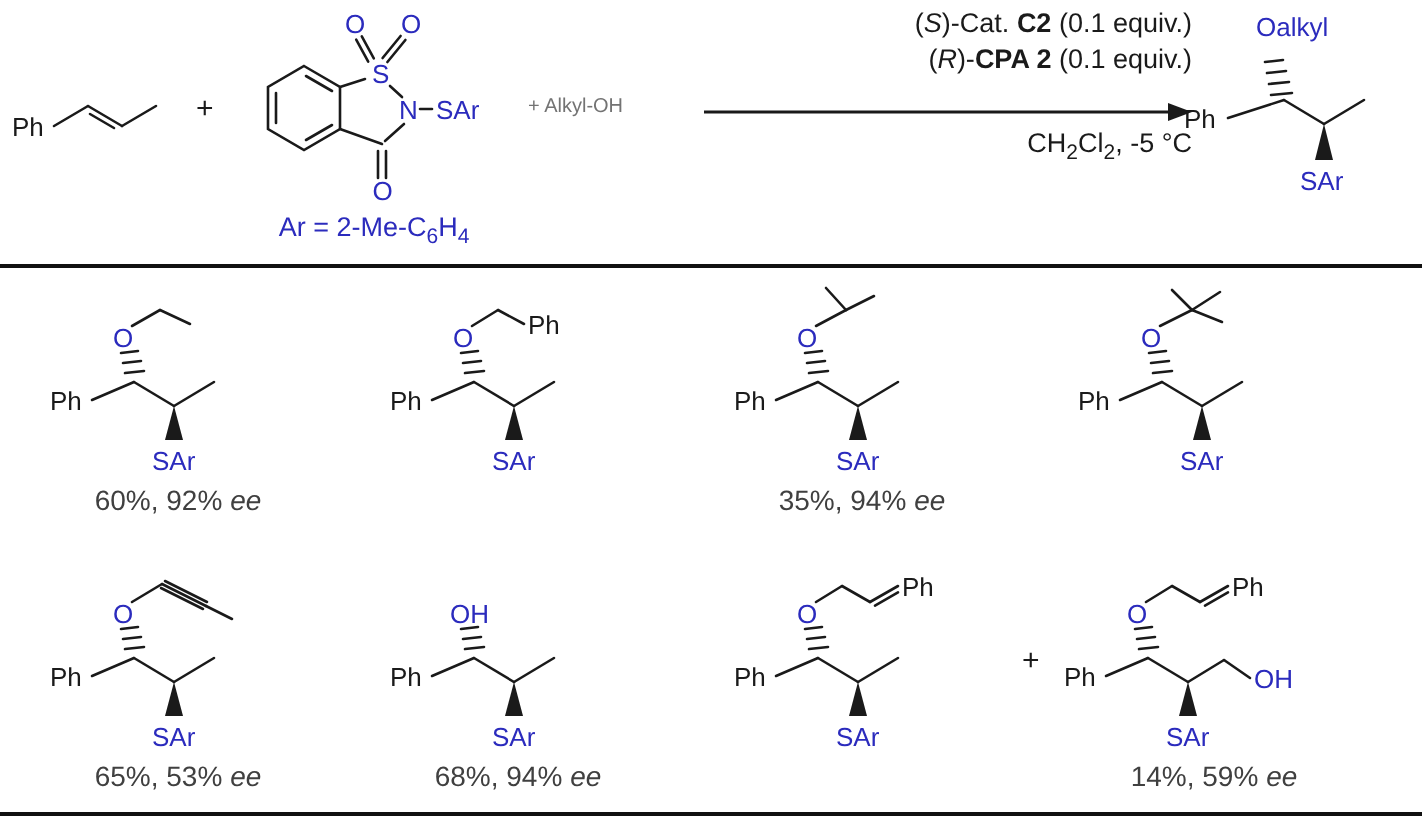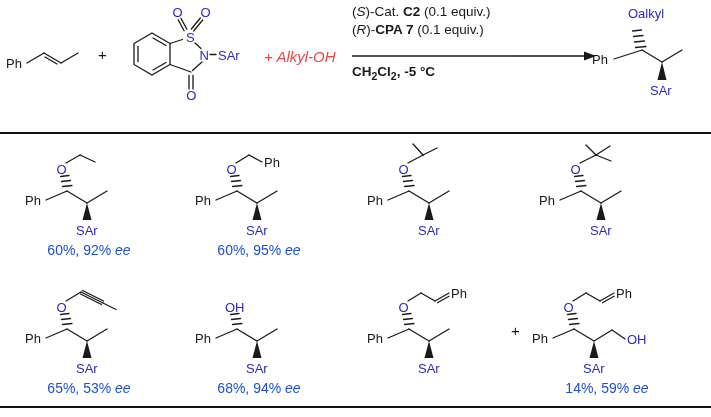--- a/index.html
+++ b/index.html
@@ -1,28 +1,28 @@
 <!DOCTYPE html>
 <html><head>
 <meta charset="utf-8">
 <style>
   html,body{margin:0;padding:0;background:#fff;}
   .page{position:relative;width:711px;height:417px;background:#ffffff;
         font-family:"Liberation Sans",sans-serif;color:#1a1a1a;overflow:hidden;}
   .abs{position:absolute;}
   .rule{position:absolute;left:0;width:711px;height:2px;background:#111111;}
-  .condline{position:absolute;left:352px;width:244px;text-align:left;
+  .condline{position:absolute;left:352px;width:244px;text-align:right;
             font-size:13.5px;white-space:nowrap;color:#1a1a1a;}
-  .schemetxt{position:absolute;font-size:15px;white-space:nowrap;color:#ef4444;font-style:italic;}
+  .schemetxt{position:absolute;font-size:10px;white-space:nowrap;color:#737373;}
   .plus{position:absolute;font-size:15px;color:#1a1a1a;}
   .arnote{position:absolute;left:112px;top:106px;width:150px;text-align:center;
           font-size:13.5px;color:#2b2bbd;white-space:nowrap;}
   sub{font-size:10.5px;}
   .cell{position:absolute;display:flex;flex-direction:column;align-items:center;}
-  .caption{font-size:14px;margin-top:0;color:#1d4ed8;white-space:nowrap;text-align:center;}
+  .caption{font-size:14px;margin-top:0;color:#404040;white-space:nowrap;text-align:center;}
   svg{display:block;}
   .bond{stroke:#1a1a1a;stroke-width:1.3;fill:none;stroke-linecap:round;}
   .wedge{fill:#1a1a1a;stroke:none;}
   text{font-size:13px;font-family:"Liberation Sans",sans-serif;fill:#1a1a1a;}
   text.blue{fill:#2b2bbd;}
 </style>
 </head>
 <body>
 
 <div class="page">
@@ -58,39 +58,42 @@
       <path d="M81,75.5 L81,89"></path>
     </g>
     <text class="blue" x="60.5" y="16.5">O</text>
     <text class="blue" x="88.5" y="16.5">O</text>
     <text class="blue" x="74" y="41.5">S</text>
     <text class="blue" x="87.5" y="59.5">N</text>
     <text class="blue" x="106" y="59.5">SAr</text>
     <text class="blue" x="74.2" y="100">O</text>
   </svg>
 
+  <div class="arnote">
+    <span>Ar = 2-Me-C</span><sub>6</sub><span>H</span><sub>4</sub>
+  </div>
 
   <div class="schemetxt" style="left:264px;top:48px;">
     <span>+</span>
     <span>Alkyl-OH</span>
   </div>
 
   <div class="condline" style="top:4px;">
     <span>(</span><i>S</i><span>)-Cat. </span><b>C2</b><span> (0.1 equiv.)</span>
   </div>
   <div class="condline" style="top:22px;">
-    <span>(</span><i>R</i><span>)-</span><b>CPA 7</b><span> (0.1 equiv.)</span>
+    <span>(</span><i>R</i><span>)-</span><b>CPA 2</b><span> (0.1 equiv.)</span>
   </div>
 
   <svg class="abs" style="left:352px;top:48px;" width="244" height="16" viewBox="0 0 244 16">
     <path class="bond" d="M0,8 L232,8" style="stroke-width:1.4"></path>
     <polygon points="232,3.5 244,8 232,12.5" fill="#1a1a1a"></polygon>
   </svg>
 
-  <div class="condline" style="top:64px;font-weight:bold;">
+  <div class="condline" style="top:64px;">
     <span>CH</span><sub>2</sub><span>Cl</span><sub>2</sub><span>, -5 °C</span>
   </div>
 
   <svg class="abs" style="left:590px;top:2px;" width="120" height="102" viewBox="0 0 120 102">
     <text class="blue" x="38" y="16">Oalkyl</text>
     <g class="bond">
       <path d="M45.5,45.5 L56,44.5"></path>
       <path d="M44.5,40 L54.5,39"></path>
       <path d="M43.5,34.5 L53,33.5"></path>
       <path d="M42.5,29 L51.5,28"></path>
@@ -138,43 +141,43 @@
         <path d="M27,58 L48,49"></path>
           <path d="M48,49 L68,61"></path>
           <path d="M68,61 L88,49"></path>
       </g>
       <polygon class="wedge" points="68,61 63.5,78 72.5,78"></polygon>
       <text class="blue" x="37.5" y="31.5">O</text>
       <text x="75" y="25">Ph</text>
       <text x="6" y="63">Ph</text>
       <text class="blue" x="57" y="93">SAr</text>
     </svg>
-    <div class="caption">
-      <span>60%, 95% </span><i>ee</i>
-    </div>
   </div>
 
   <div class="cell" style="left:352px;top:142px;width:158px;">
     <svg width="140" height="100" viewBox="0 0 140 100">
       <g class="bond">
         <path d="M47,21 L62,13"></path>
           <path d="M62,13 L52,2"></path>
           <path d="M62,13 L76,6"></path>
         <path d="M43.5,44.5 L53,43.5"></path>
           <path d="M42.5,39.5 L51.5,38.5"></path>
           <path d="M41.5,34.5 L50,33.5"></path>
         <path d="M27,58 L48,49"></path>
           <path d="M48,49 L68,61"></path>
           <path d="M68,61 L88,49"></path>
       </g>
       <polygon class="wedge" points="68,61 63.5,78 72.5,78"></polygon>
       <text class="blue" x="37.5" y="31.5">O</text>
       <text x="6" y="63">Ph</text>
       <text class="blue" x="57" y="93">SAr</text>
     </svg>
+    <div class="caption">
+      <span>35%, 94% </span><i>ee</i>
+    </div>
   </div>
 
   <div class="cell" style="left:524px;top:142px;width:158px;">
     <svg width="140" height="100" viewBox="0 0 140 100">
       <g class="bond">
         <path d="M47,21 L63,13"></path>
           <path d="M63,13 L53,3"></path>
           <path d="M63,13 L77,4"></path>
           <path d="M63,13 L78,19"></path>
         <path d="M43.5,44.5 L53,43.5"></path>

